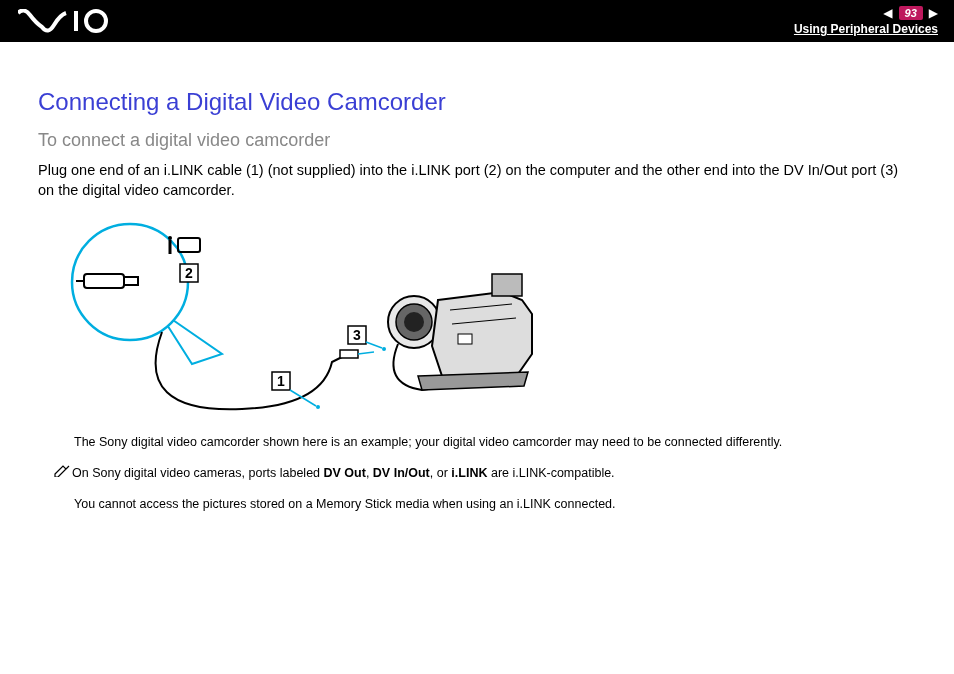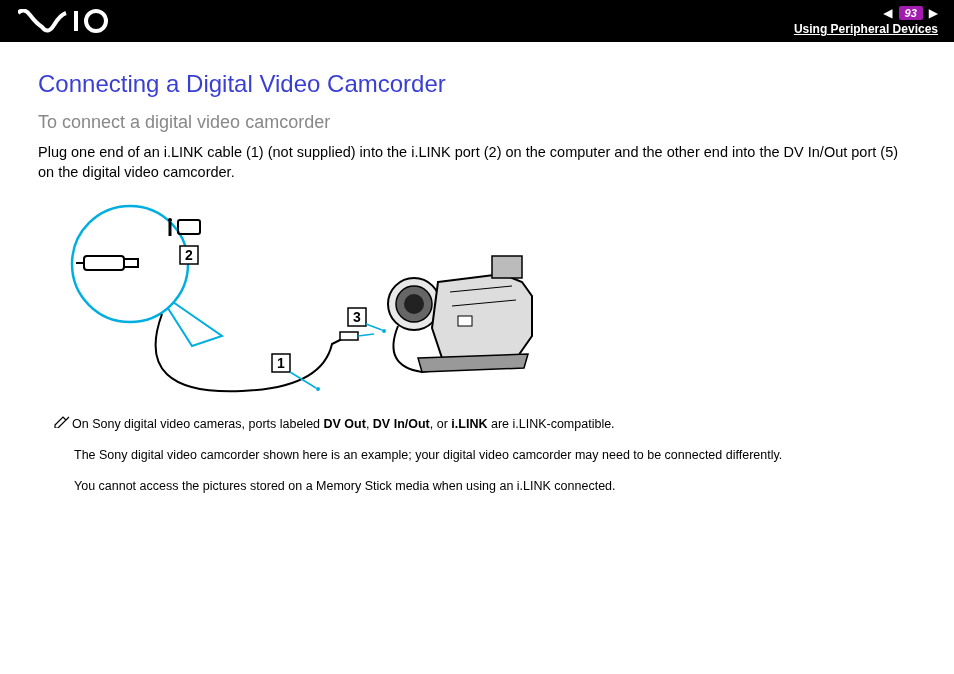--- a/index.html
+++ b/index.html
@@ -33,36 +33,36 @@
     gap: 2px;
   }
   .page-nav {
     display: flex;
     align-items: center;
     gap: 6px;
     color: #fff;
   }
   .page-nav .arrow { font-size: 12px; cursor: pointer; }
   .page-num-box {
-    background: #a21caf;
+    background: #be185d;
     color: #fff;
     font-size: 11px;
     font-style: italic;
     font-weight: bold;
     padding: 1px 6px;
     border-radius: 2px;
   }
   .section-name {
     color: #fff;
     font-size: 12px;
     font-weight: bold;
     text-decoration: underline;
   }
   .content {
-    padding: 28px 38px 0 38px;
+    padding: 46px 38px 0 38px;
   }
   .title-main {
     color: #3a3fd4;
     font-size: 24px;
     font-weight: normal;
     margin-bottom: 14px;
   }
   .title-sub {
     color: #888;
     font-size: 18px;
@@ -118,21 +118,21 @@
       <span class="page-num-box">93</span>
       <span class="arrow">▶</span>
     </div>
     <div class="section-name">Using Peripheral Devices</div>
   </div>
 </div>
 
 <div class="content">
   <h1 class="title-main">Connecting a Digital Video Camcorder</h1>
   <h2 class="title-sub">To connect a digital video camcorder</h2>
-  <p class="body-text">Plug one end of an i.LINK cable (1) (not supplied) into the i.LINK port (2) on the computer and the other end into the DV In/Out port (5) on the digital video camcorder.</p>
+  <p class="body-text">Plug one end of an i.LINK cable (1) (not supplied) into the i.LINK port (2) on the computer and the other end into the DV In/Out port (3) on the digital video camcorder.</p>
 
   <div class="illustration">
     <svg width="520" height="210" viewBox="0 0 520 210">
 
       <path d="M95 95 L160 140 L130 150 Z" fill="#fff" stroke="#00aee0" stroke-width="2"></path>
 
       <circle cx="68" cy="68" r="58" fill="#fff" stroke="#00aee0" stroke-width="2.5"></circle>
 
       <rect x="22" y="60" width="40" height="14" rx="3" fill="none" stroke="#000" stroke-width="2"></rect>
       <rect x="62" y="63" width="14" height="8" fill="none" stroke="#000" stroke-width="2"></rect>
@@ -175,23 +175,23 @@
         <path d="M356 162 L466 158 L462 172 L360 176 Z" fill="#999" stroke="#000" stroke-width="1.5"></path>
 
         <line x1="388" y1="96" x2="450" y2="90" stroke="#000" stroke-width="1"></line>
         <line x1="390" y1="110" x2="454" y2="104" stroke="#000" stroke-width="1"></line>
         <rect x="396" y="120" width="14" height="10" fill="#fff" stroke="#000" stroke-width="1"></rect>
       </g>
     </svg>
   </div>
 
   <div class="note-block">
+    <p class="note-line">The Sony digital video camcorder shown here is an example; your digital video camcorder may need to be connected differently.</p>
     <p class="note-line">
       <span class="pencil-icon">
         <svg width="16" height="12" viewBox="0 0 16 12">
             <path d="M1 9 L9 1 L12 4 L4 12 L1 12 Z M12 4 L15 1" stroke="#000" stroke-width="1.2" fill="none"></path>
           </svg>
       </span><span>On Sony digital video cameras, ports labeled </span><b>DV Out</b><span>, </span><b>DV In/Out</b><span>, or </span><b>i.LINK</b><span> are i.LINK-compatible.</span>
     </p>
-    <p class="note-line">The Sony digital video camcorder shown here is an example; your digital video camcorder may need to be connected differently.</p>
     <p class="note-line">You cannot access the pictures stored on a Memory Stick media when using an i.LINK connected.</p>
   </div>
 </div>
 
 </body></html>

